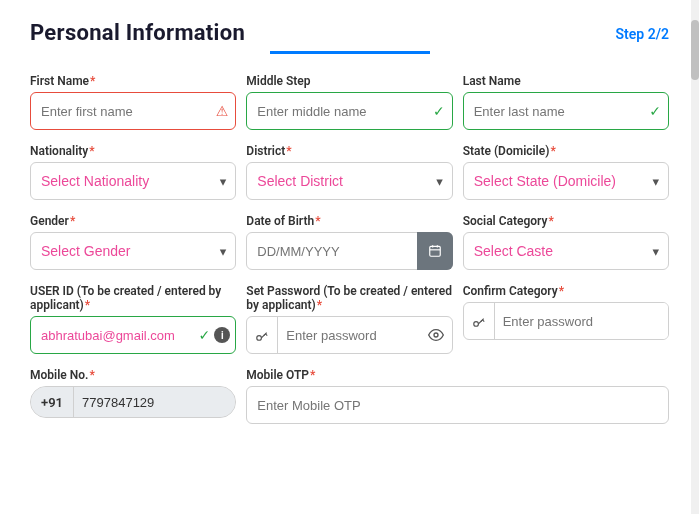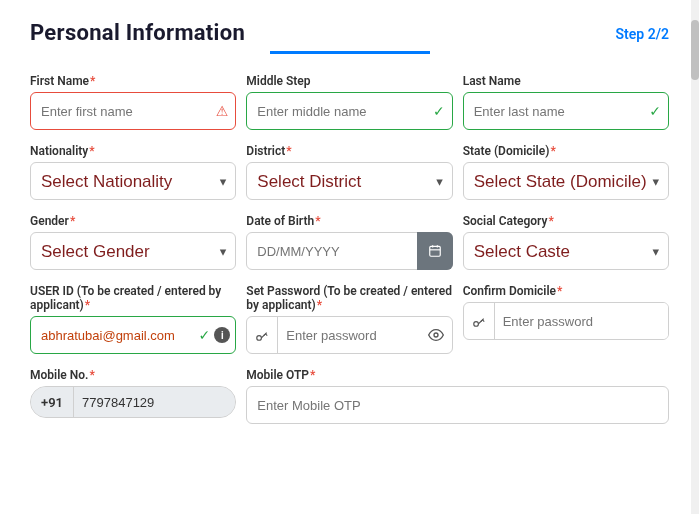--- a/index.html
+++ b/index.html
@@ -68,21 +68,21 @@
       display: flex;
       align-items: center;
     }
     input[type="text"], input[type="password"] {
       width: 100%;
       height: 38px;
       border: 1.5px solid #d0d0d0;
       border-radius: 6px;
       padding: 0 32px 0 10px;
       font-size: 13px;
-      color: #c2410c;
+      color: #ec4899;
       outline: none;
       background: #fff;
     }
     input.error-border {
       border-color: #e74c3c;
     }
     input.success-border {
       border-color: #28a745;
     }
     .input-icon {
@@ -106,22 +106,22 @@
       font-size: 10px;
       font-weight: bold;
       cursor: pointer;
     }
     select {
       width: 100%;
       height: 38px;
       border: 1.5px solid #d0d0d0;
       border-radius: 6px;
       padding: 8px 10px;
-      font-size: 17px;
-      color: #7f1d1d;
+      font-size: 14px;
+      color: #ec4899;
       outline: none;
       background: #fff;
       appearance: none;
       -webkit-appearance: none;
       cursor: pointer;
     }
     .select-wrapper {
       position: relative;
     }
     .select-wrapper::after {
@@ -434,21 +434,21 @@
           <svg width="16" height="16" viewBox="0 0 24 24" fill="none" stroke="#555" stroke-width="2">
             <path d="M1 12s4-8 11-8 11 8 11 8-4 8-11 8-11-8-11-8z"></path>
             <circle cx="12" cy="12" r="3"></circle>
           </svg>
         </button>
       </div>
     </div>
 
     <div class="form-group">
       <label>
-        <span>Confirm Domicile</span><span class="required">*</span>
+        <span>Confirm Category</span><span class="required">*</span>
       </label>
       <div class="confirm-pw-wrapper">
         <div class="password-key-icon">
           <svg width="14" height="14" viewBox="0 0 24 24" fill="none" stroke="#555" stroke-width="2">
             <circle cx="7" cy="17" r="4"></circle>
             <path d="M11 17l7-7 3 3"></path>
             <path d="M18 10l2-2"></path>
             <path d="M15 13l2-2"></path>
           </svg>
         </div>

